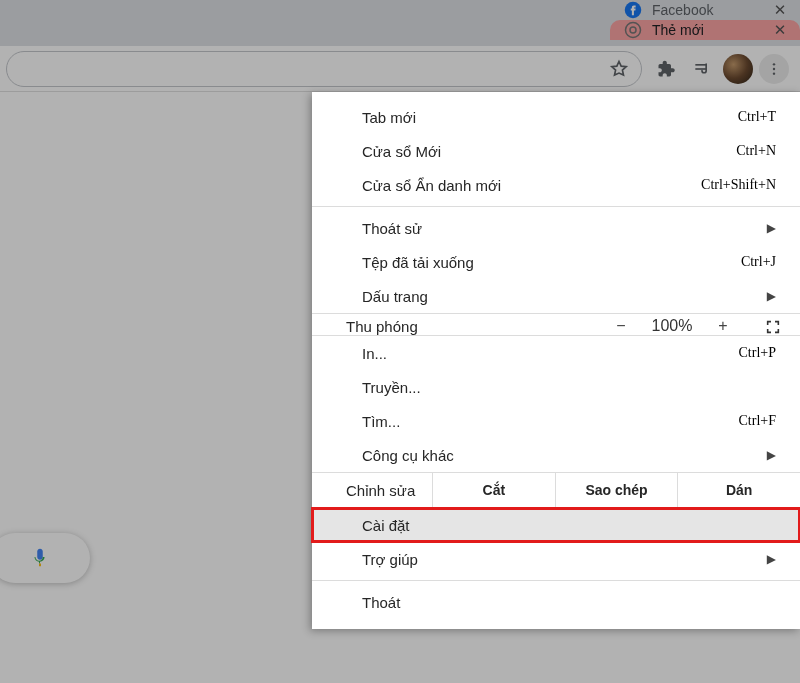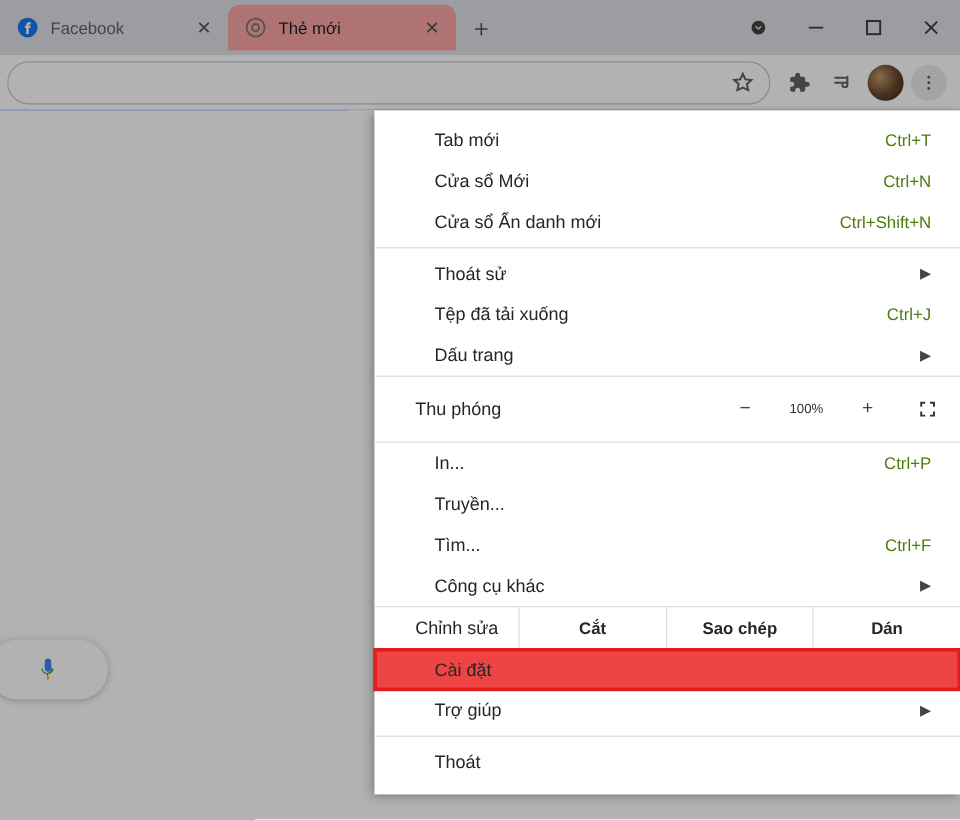--- a/index.html
+++ b/index.html
@@ -2,21 +2,21 @@
 <html><head>
 <meta charset="utf-8">
 <style>
   * { box-sizing: border-box; font-family: "Segoe UI", Arial, sans-serif; }
   html,body { margin:0; padding:0; width:800px; height:683px; overflow:hidden; }
   .root { position:relative; width:800px; height:683px; background:#fff; }
   
   .dim { position:absolute; inset:0; background:rgba(0,0,0,0.30); pointer-events:none; z-index:5; }
 
   
-  .tabstrip { position:absolute; top:0; left:0; right:0; height:46px; background:#dee1e6; display:flex; align-items:center; }
+  .tabstrip { position:absolute; top:0; left:0; right:0; height:46px; background:#dee1e6; display:flex; align-items:flex-end;flex-direction:column; }
   .tab { height:38px; display:flex; align-items:center; padding:0 10px 0 14px; min-width:190px; border-top-left-radius:10px; border-top-right-radius:10px; position:relative; font-size:14px; color:#5f6368; }
   .tab .favicon { width:18px; height:18px; margin-right:10px; display:flex; align-items:center; justify-content:center; }
   .tab .close { width:20px; height:20px; display:flex; align-items:center; justify-content:center; margin-left:auto; color:#555; font-size:15px; }
   .tab.inactive { background:transparent; }
   .tab.active { background:#fca5a5; color:#202124; }
   .newtab { width:34px; height:34px; display:flex; align-items:center; justify-content:center; font-size:20px; color:#555; margin-left:4px; }
   .window-controls { margin-left:auto; display:flex; height:46px; align-items:center; }
   .wc { width:48px; height:40px; display:flex; align-items:center; justify-content:center; color:#3c3c3c; }
   .wc svg { width:14px; height:14px; stroke:#3c3c3c; stroke-width:1.6; fill:none; }
 
@@ -32,32 +32,32 @@
   .bluebar { position:absolute; top:92px; left:0; width:290px; height:3px; background:#1a73e8; }
 
   
   .page { position:absolute; top:92px; bottom:0; left:0; right:0; background:#fff; }
   .searchpill { position:absolute; left:-10px; bottom:100px; width:100px; height:50px; border-radius:26px; background:#fff; box-shadow:0 1px 6px rgba(0,0,0,0.25); display:flex; align-items:center; justify-content:center; }
 
   
   .menu { position:absolute; top:92px; right:0; width:488px; background:#fff; box-shadow:-2px 2px 8px rgba(0,0,0,0.30); z-index:10; font-size:15px; color:#262626; }
   .mi { display:flex; align-items:center; height:34px; padding:0 24px 0 34px; }
   .mi .lbl { flex:1;margin-left:16px; }
-  .mi .shc { color:#4d7c0f; font-size:14px; }
+  .mi .shc { color:#000000; font-size:14px;font-family:Liberation Serif, serif; }
   .mi .sub { width:16px; text-align:right; color:#444; font-size:12px; }
   .sep { height:1px; background:#dcdcdc; margin:4px 0; }
-  .zoomrow { display:flex; align-items:center; height:56px; padding-left:34px; border-top:1px solid #dcdcdc; border-bottom:1px solid #dcdcdc; }
+  .zoomrow { display:flex; align-items:flex-end; height:23px; padding-left:34px; border-top:1px solid #dcdcdc; border-bottom:1px solid #dcdcdc; }
   .zoomrow .lbl { flex:1; }
   .zoombtn { width:46px; text-align:center; color:#444; font-size:16px; }
-  .zval { width:56px; text-align:center; font-size:11px; color:#333; }
+  .zval { width:56px; text-align:center; font-size:16px; color:#333; }
   .fs { width:54px; display:flex; align-items:center; justify-content:center; }
   .editrow { display:flex; align-items:center; height:36px; border-top:1px solid #dcdcdc; border-bottom:1px solid #dcdcdc; }
   .editrow .ed-lbl { width:120px; padding-left:34px; }
   .editrow .ed-btn { flex:1; text-align:center; border-left:1px solid #dcdcdc; height:100%; display:flex; align-items:center; justify-content:center; font-size:14px;font-weight:bold; }
-  .highlight { background:#ef4444; outline:3px solid #e21b1b; outline-offset:-2px; }
+  .highlight { background:#e5e5e5; outline:3px solid #e21b1b; outline-offset:-2px; }
 
   svg { display:block; }
 </style>
 </head>
 <body>
 <div class="root">
 
   <div class="tabstrip">
     <div class="tab inactive">
       <span class="favicon">

